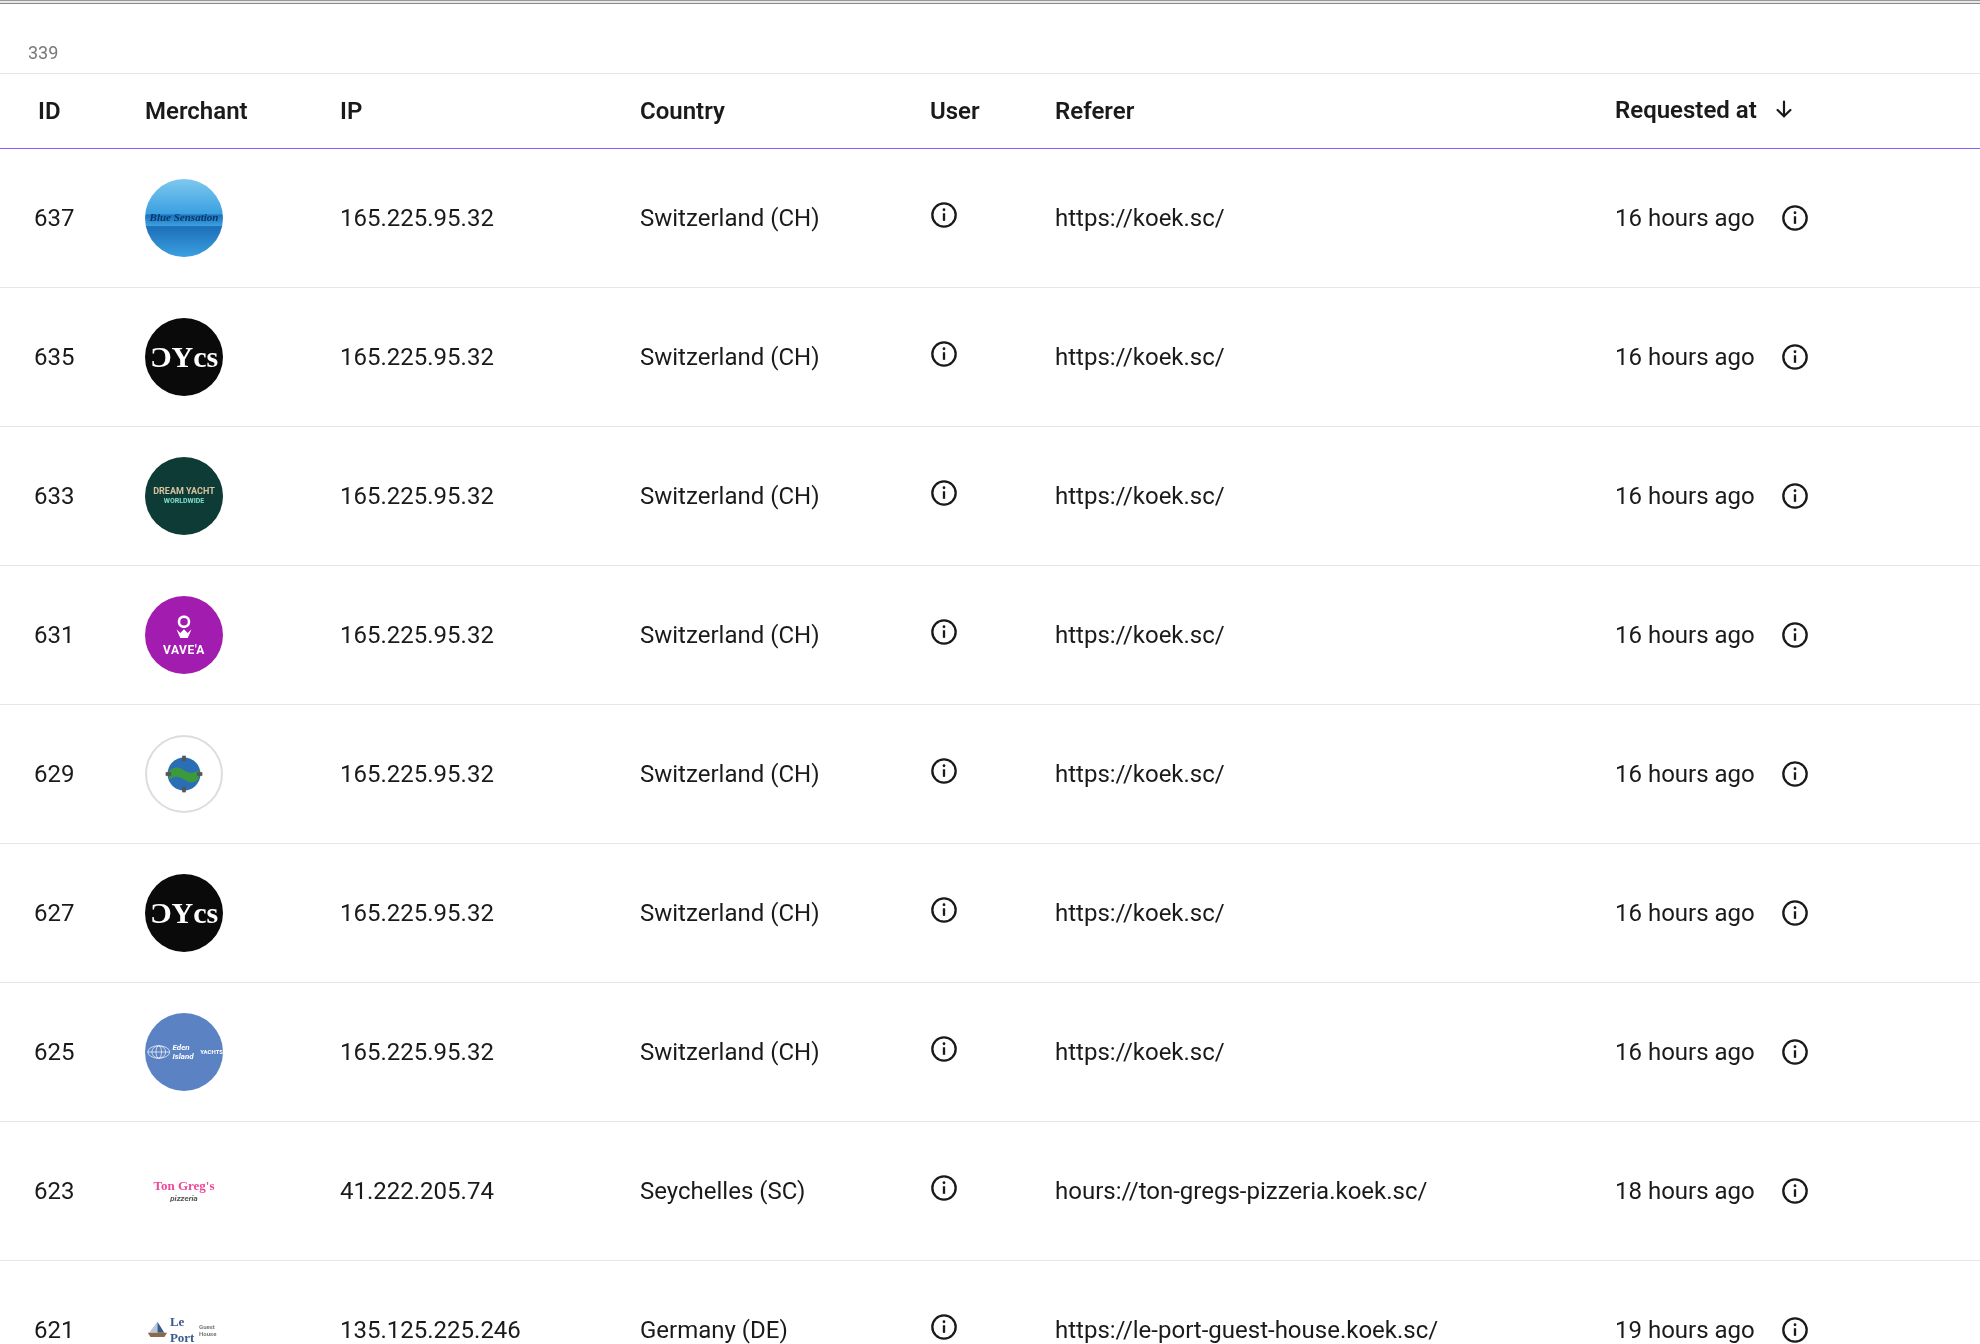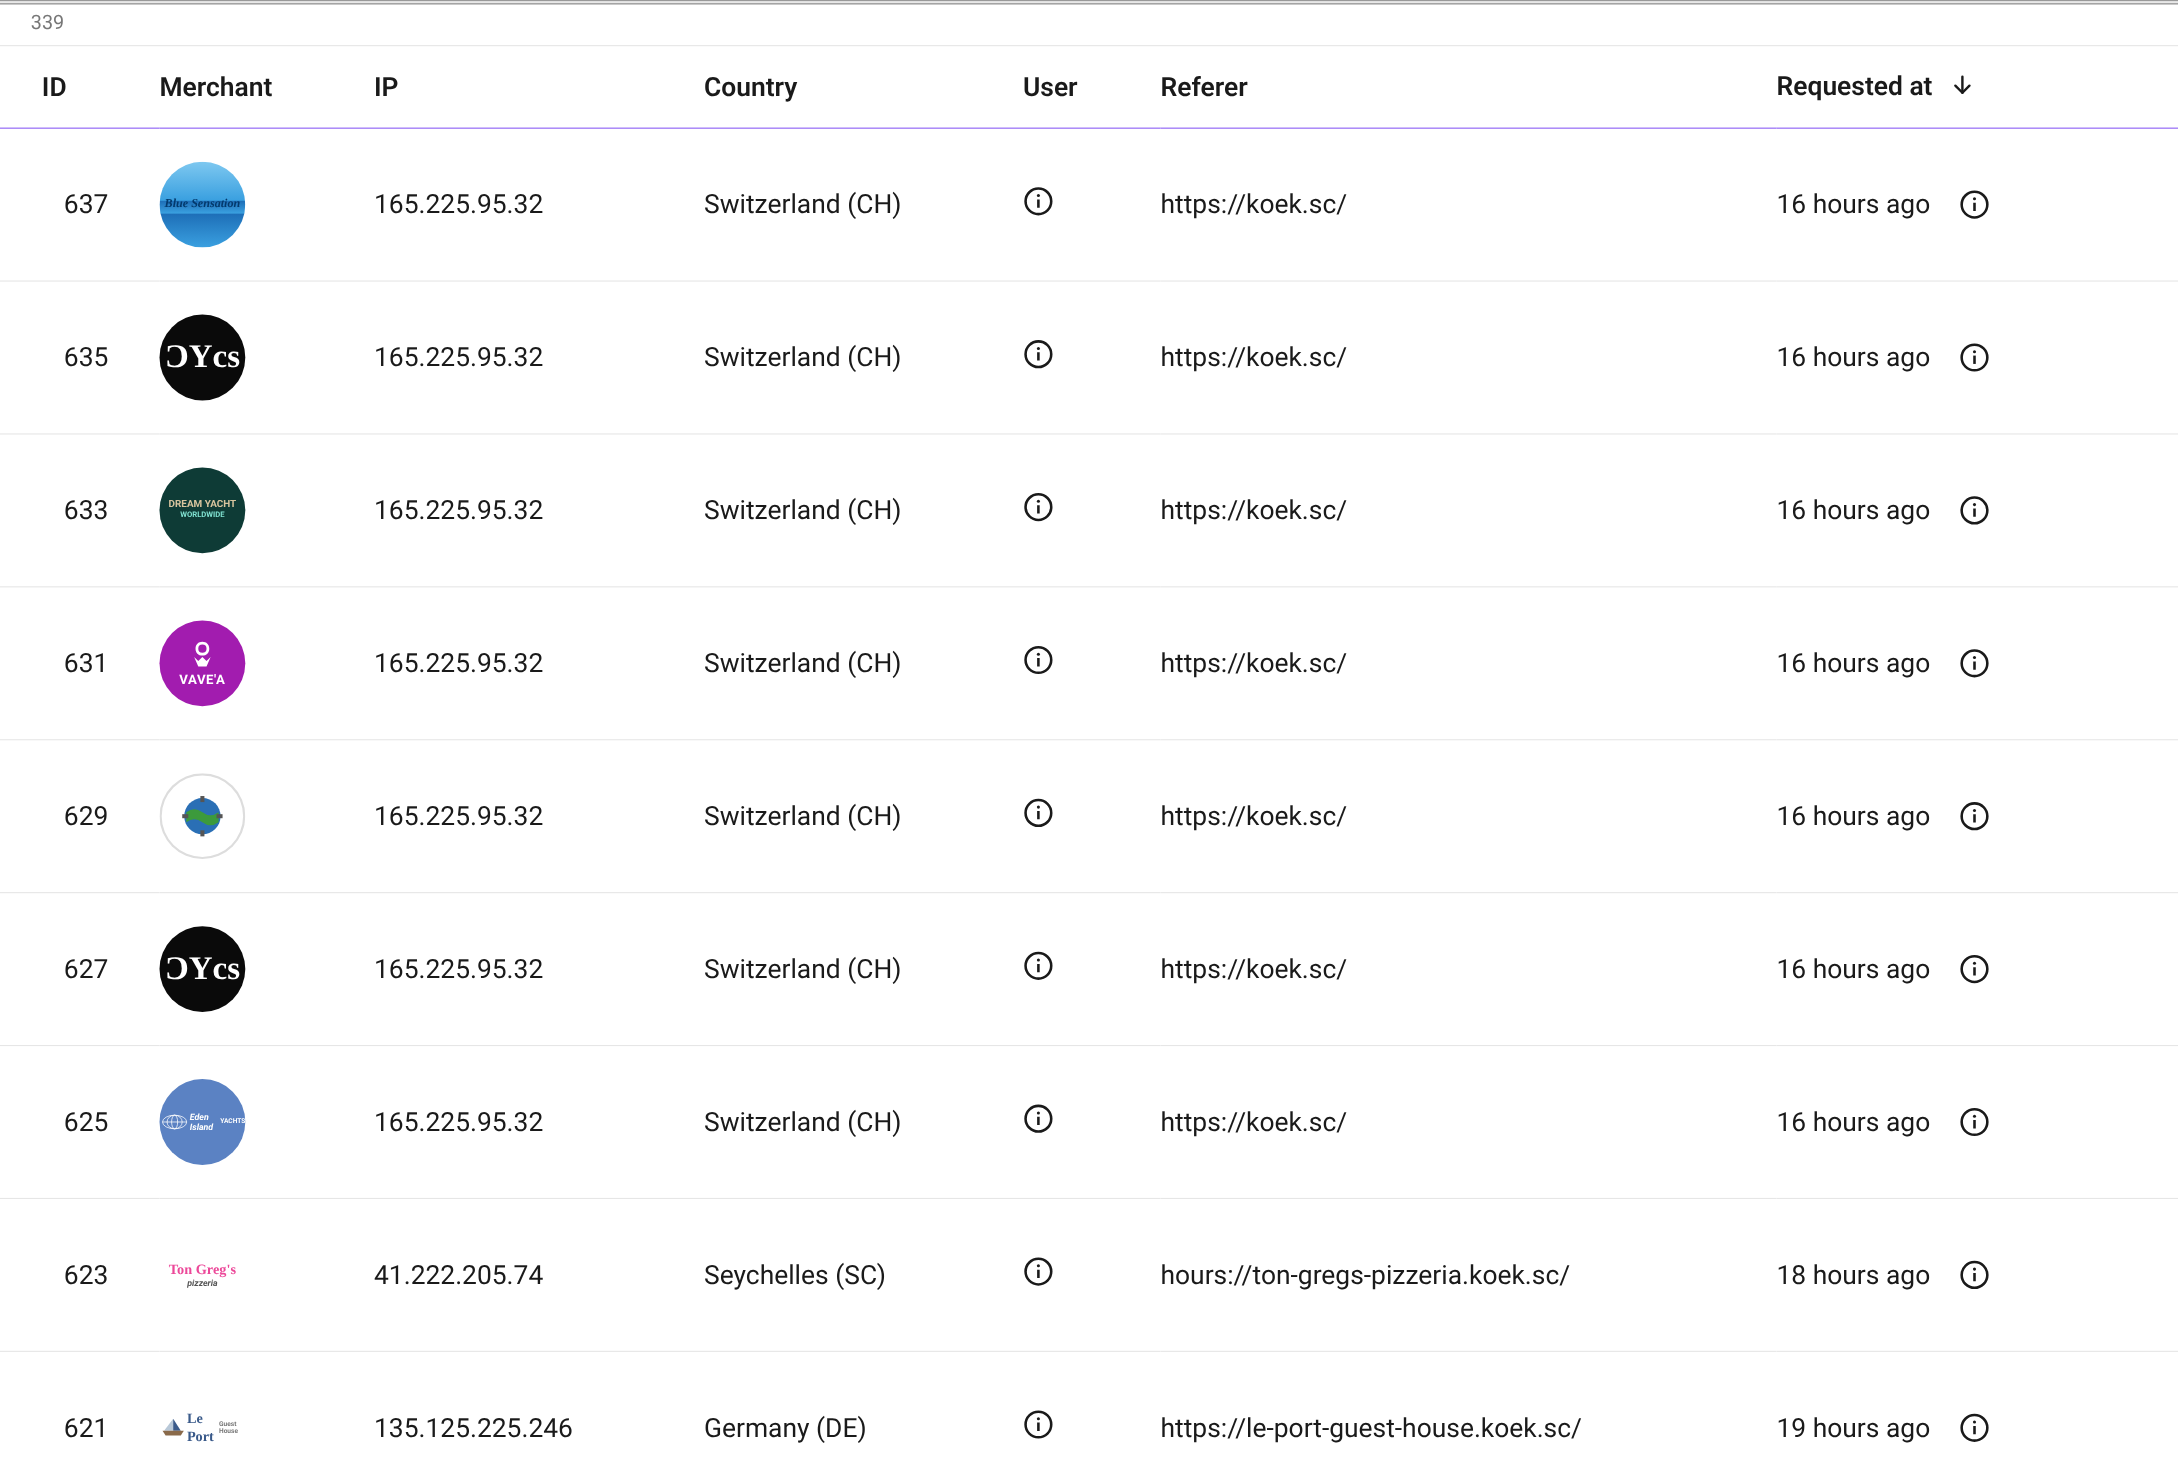--- a/index.html
+++ b/index.html
@@ -14,20 +14,21 @@
     border-top: 1px solid #999;
     border-bottom: 1px solid #888;
     height: 4px;
     background: #e8e8e8;
   }
   .count {
     font-size: 18px;
     color: #777;
     padding: 6px 0 10px 28px;
     border-bottom: 1px solid #e6e6e6;
+    margin-top: 32px;
   }
   table {
     width: 100%;
     border-collapse: collapse;
     table-layout: fixed;
   }
   col.c-id       { width: 145px; }
   col.c-merchant { width: 195px; }
   col.c-ip       { width: 300px; }
   col.c-country  { width: 290px; }
@@ -51,21 +52,21 @@
     vertical-align: middle;
     margin-left: 10px;
   }
   tbody td {
     padding: 30px 12px 30px 0;
     border-bottom: 1px solid #e6e6e6;
     font-size: 24px;
     color: #1a1a1a;
     vertical-align: middle;
   }
-  tbody td:first-child { padding-left: 58px; }
+  tbody td:first-child { padding-left: 34px; }
   .merchant-logo {
     width: 78px;
     height: 78px;
     border-radius: 50%;
     display: inline-flex;
     align-items: center;
     justify-content: center;
     font-size: 20px;
     font-weight: 700;
     color: #fff;

